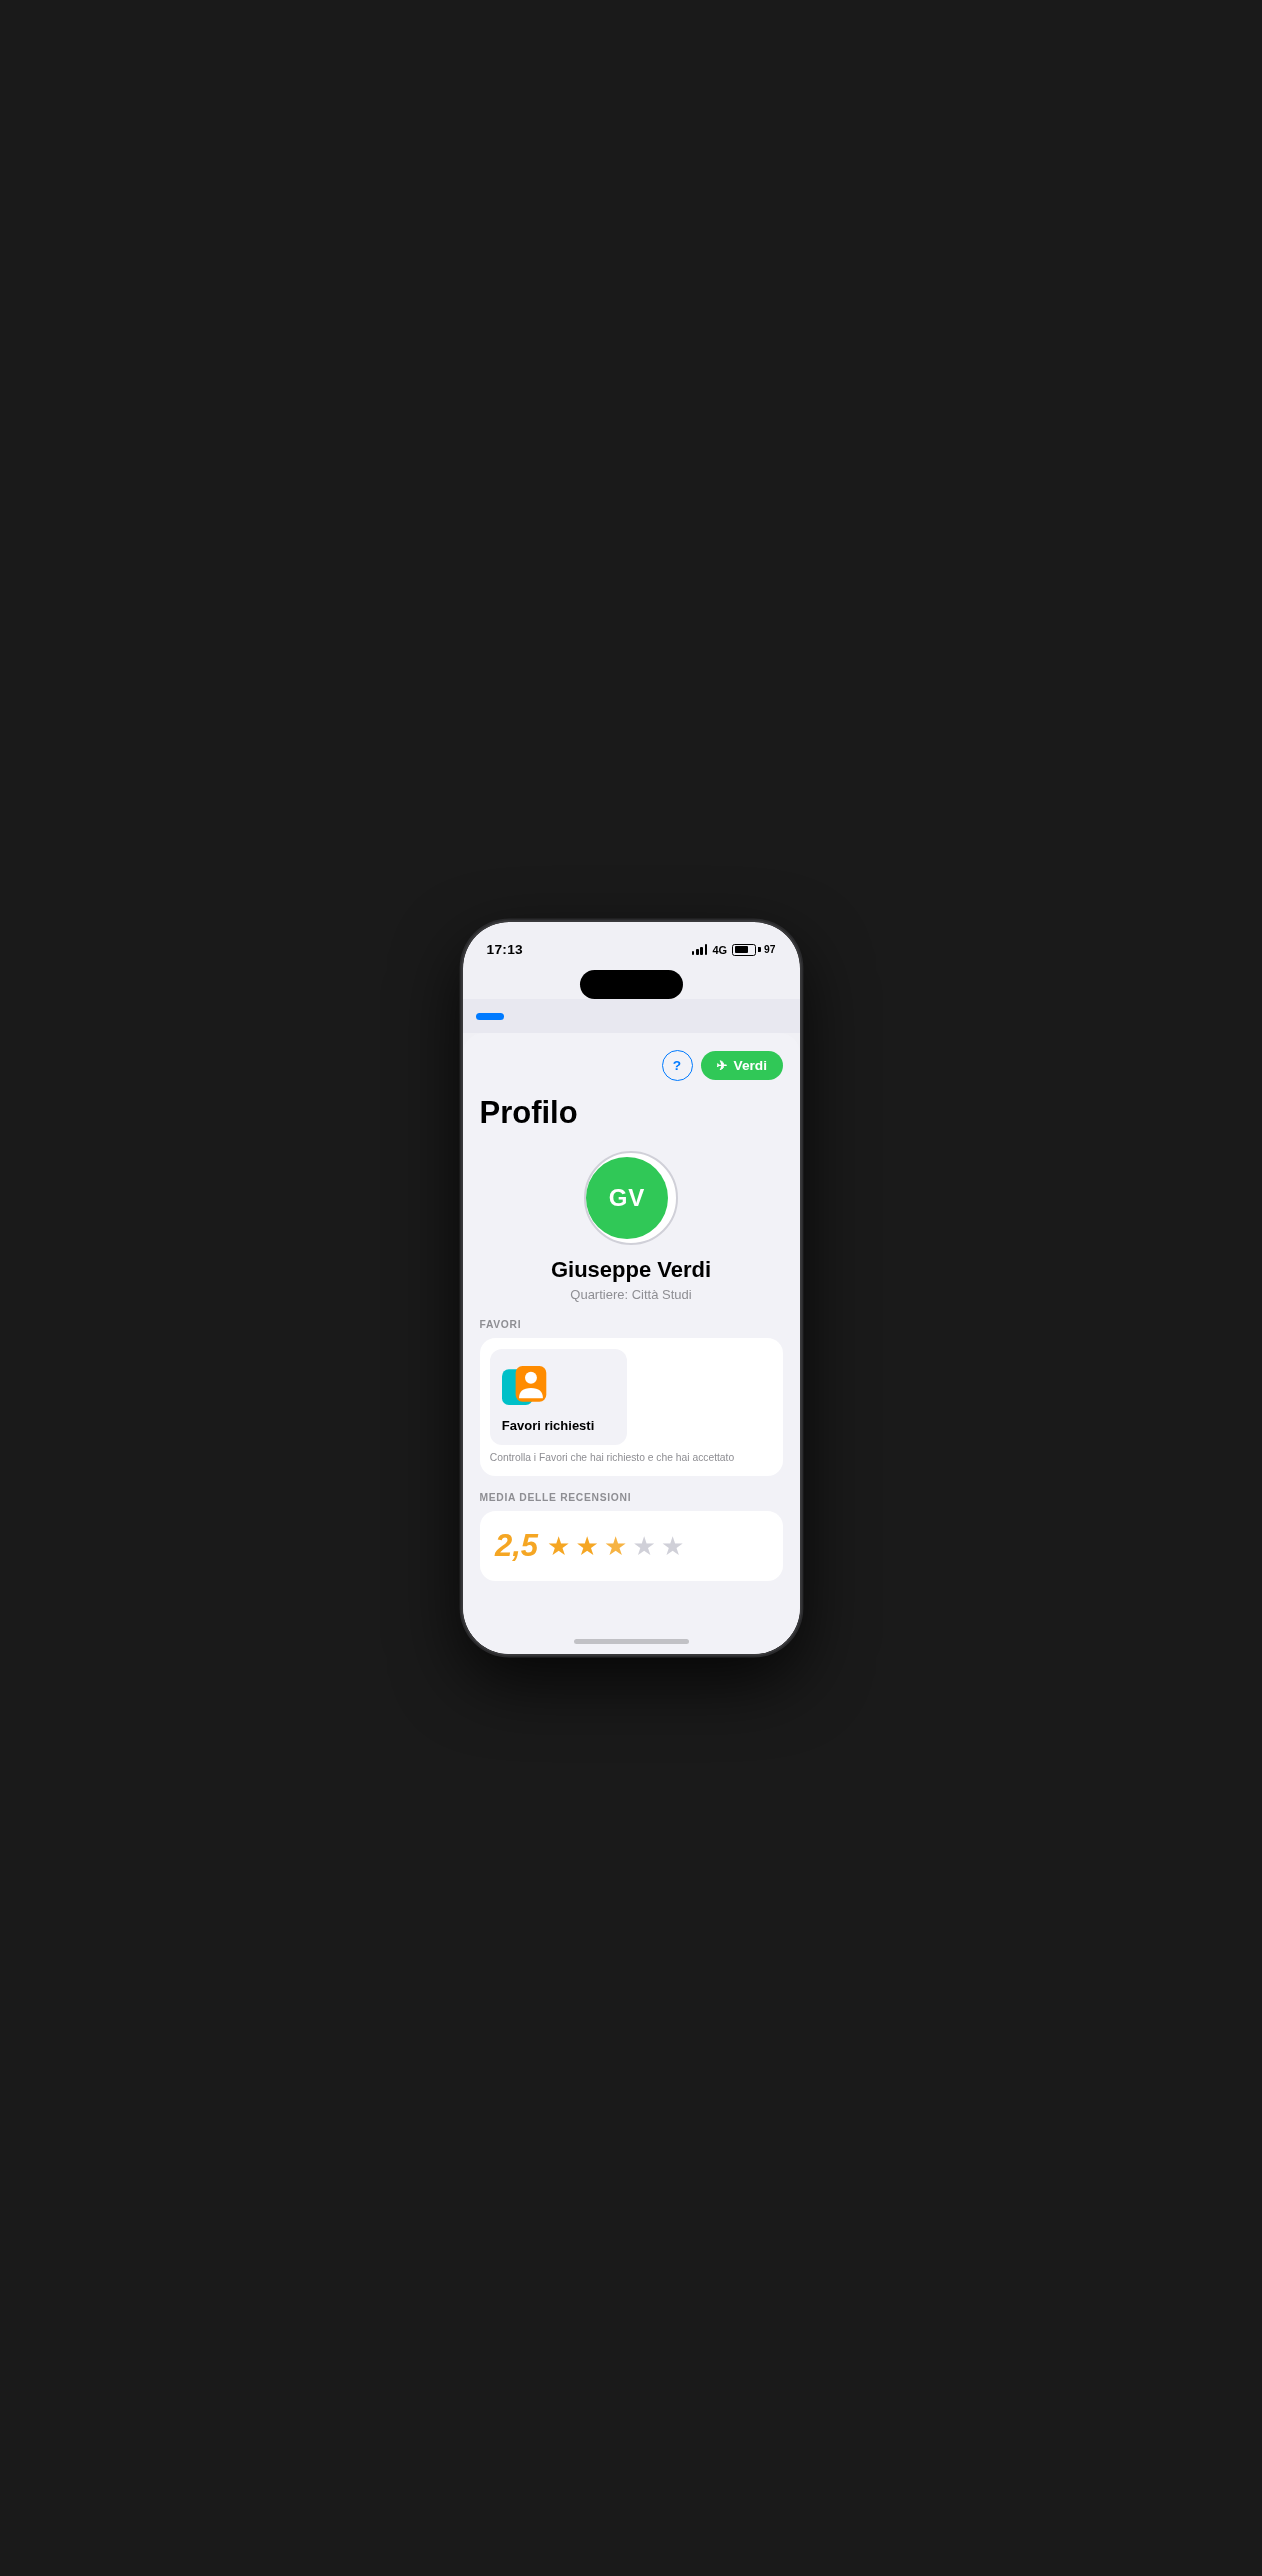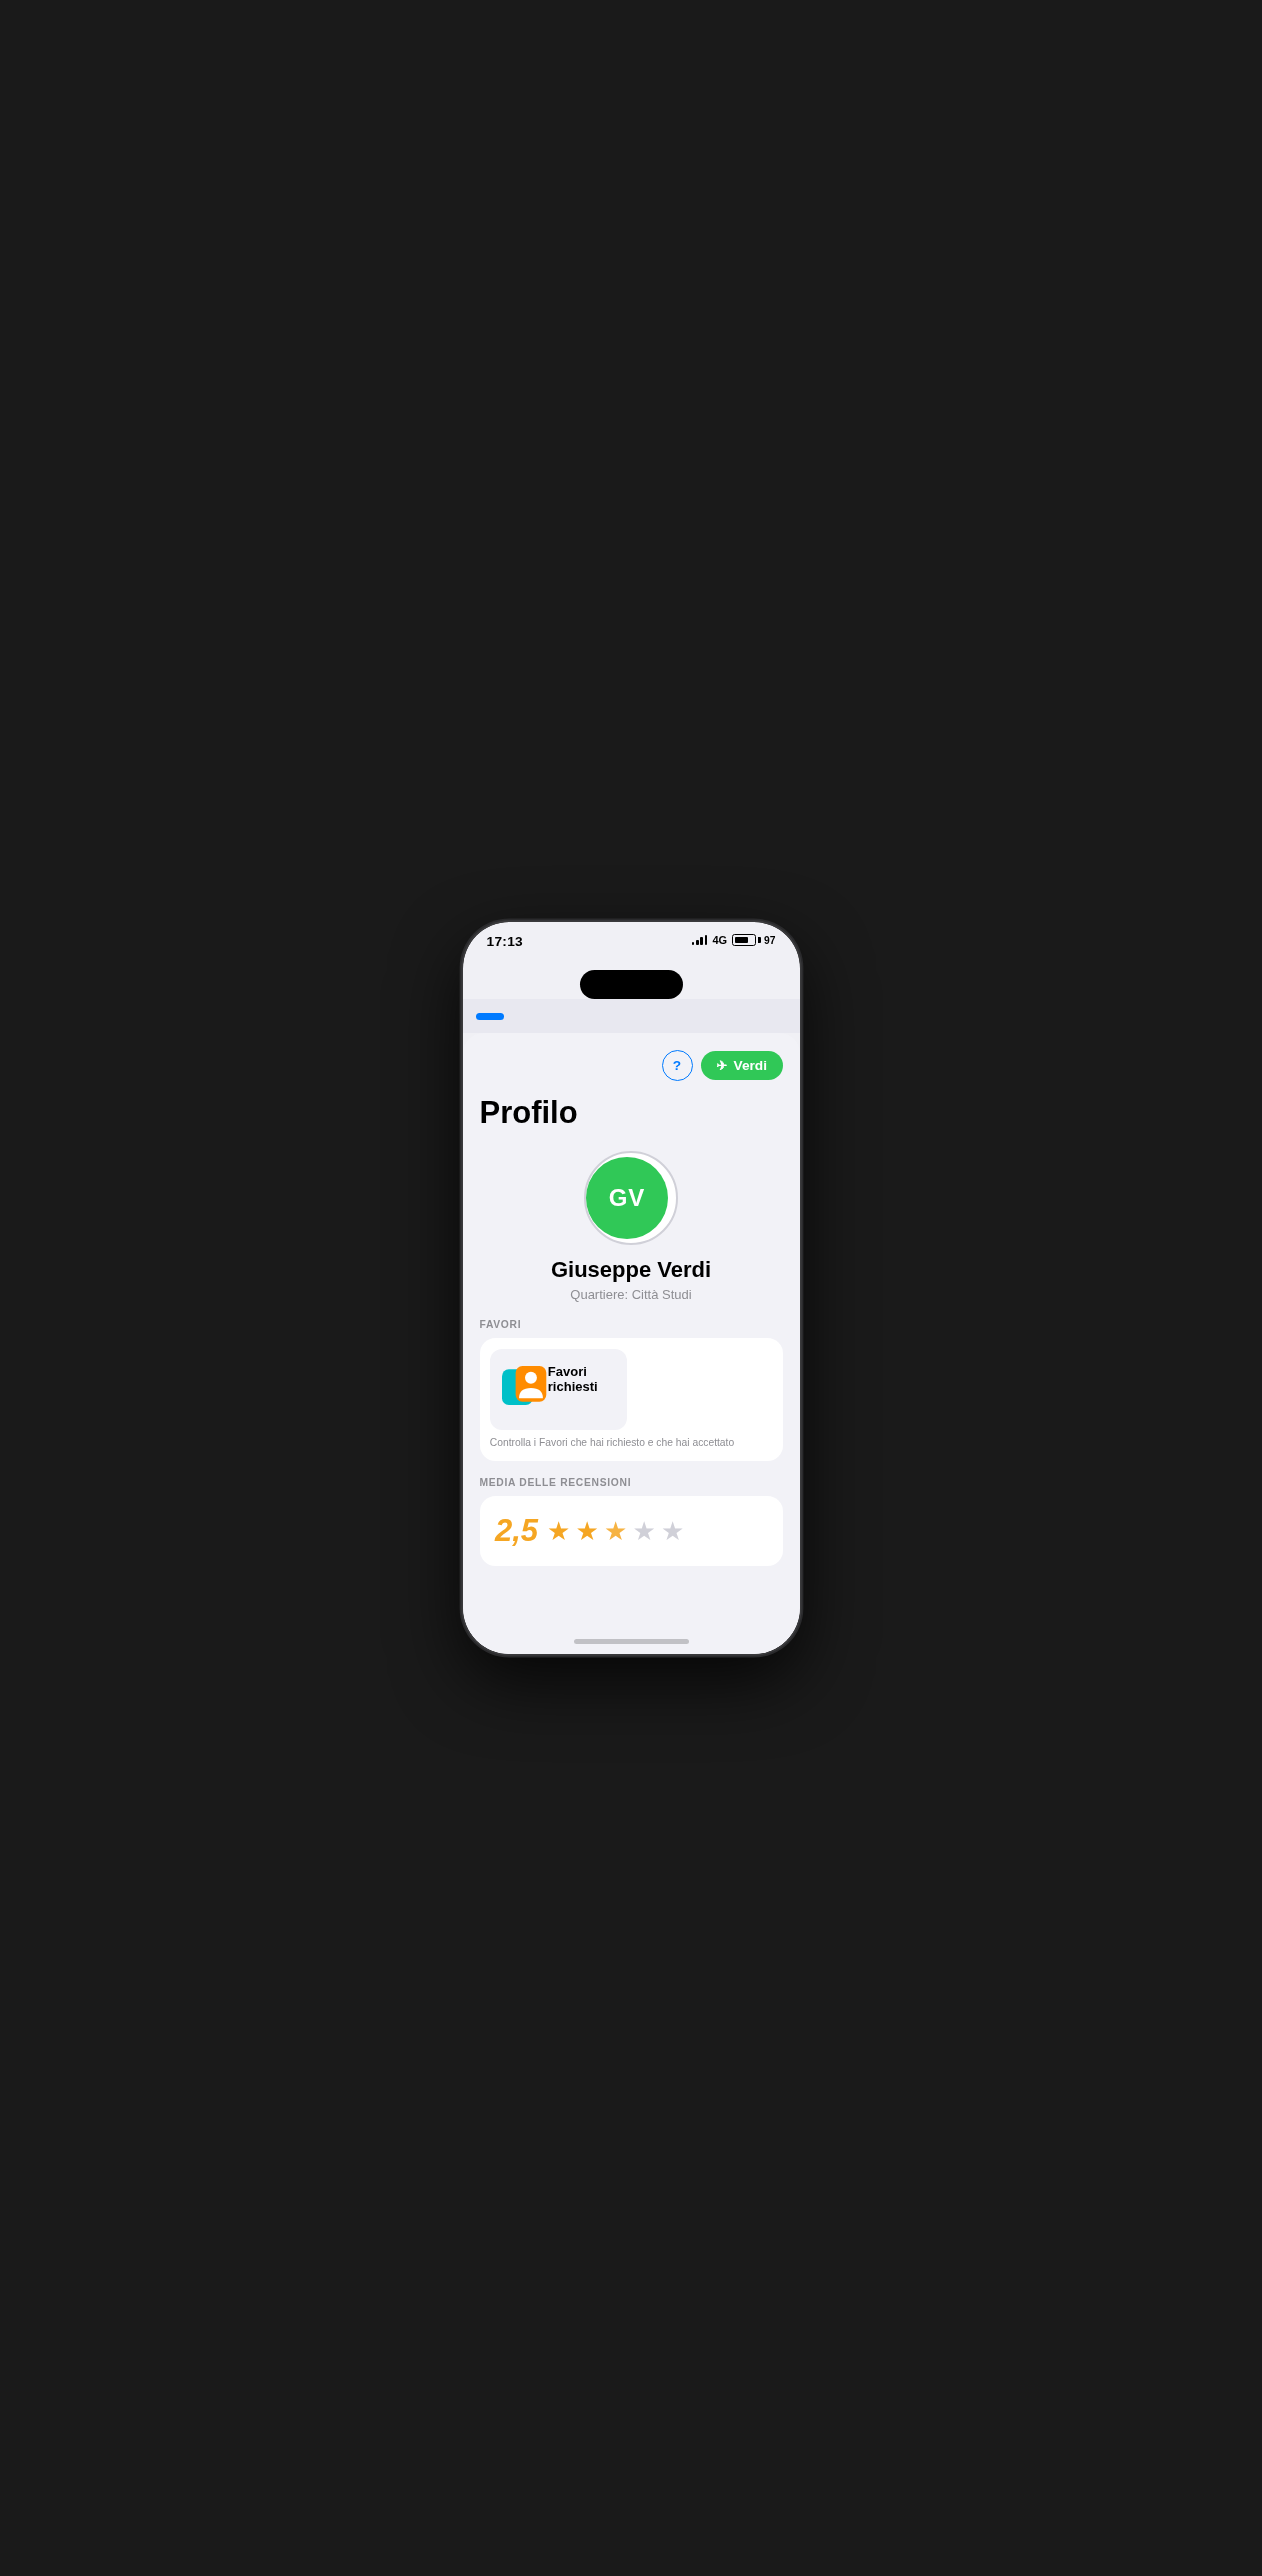--- a/index.html
+++ b/index.html
@@ -47,21 +47,21 @@
       display: flex;
       flex-direction: column;
     }
 
     
     .status-bar {
       background: transparent;
       padding: 12px 24px 0;
       display: flex;
       justify-content: space-between;
-      align-items: flex-start;
+      align-items: center;
       height: 43px;
       flex-shrink: 0;
     }
 
     .status-time {
       font-size: 13.7px;
       font-weight: 600;
       color: #000;
       letter-spacing: 0.3px;
     }
@@ -295,20 +295,21 @@
       grid-template-columns: 1fr 1fr;
       gap: 8.6px;
       margin-bottom: 0;
     }
 
     .favori-item {
       background: #f2f2f7;
       border-radius: 12px;
       padding: 15.5px 12px 12px;
       display: flex;
+      flex-direction: column;
       align-items: flex-start;
       cursor: pointer;
     }
 
     .favori-label {
       font-size: 13px;
       font-weight: 700;
       color: #000;
     }
 

